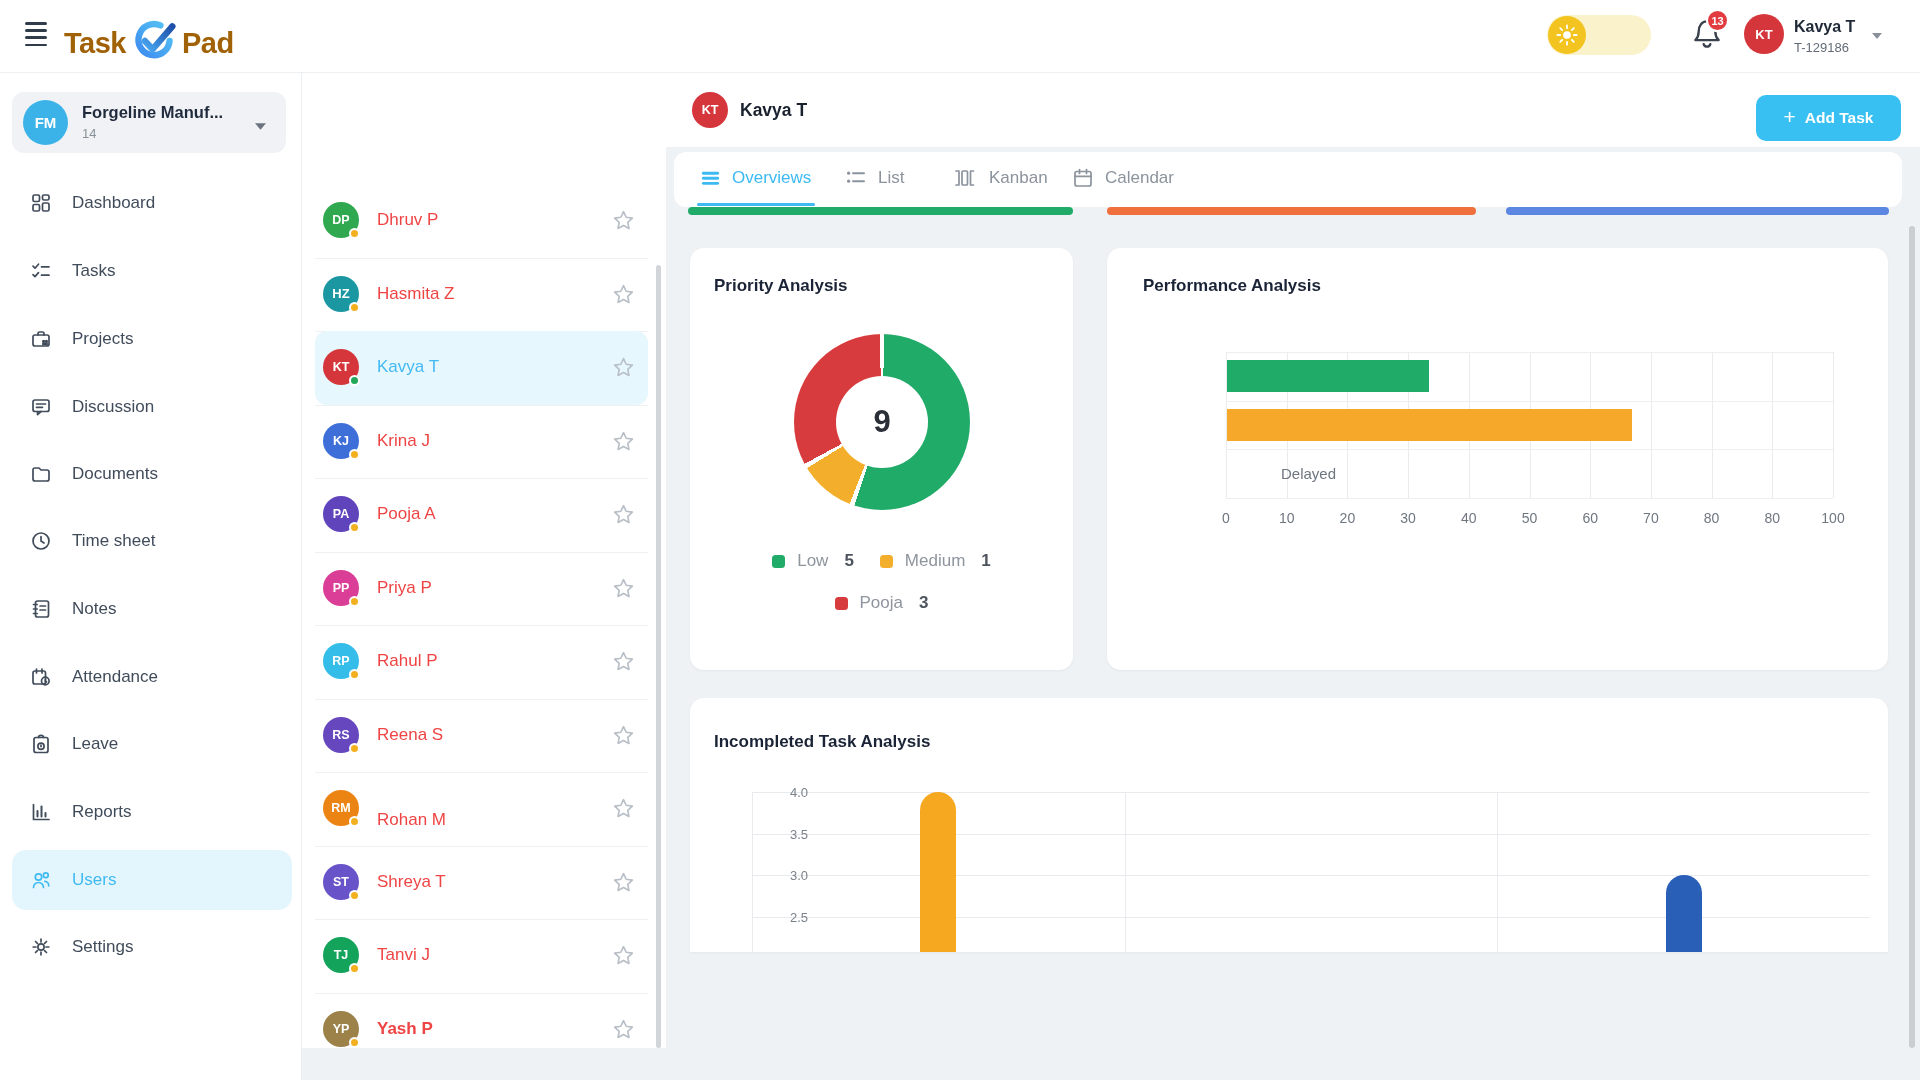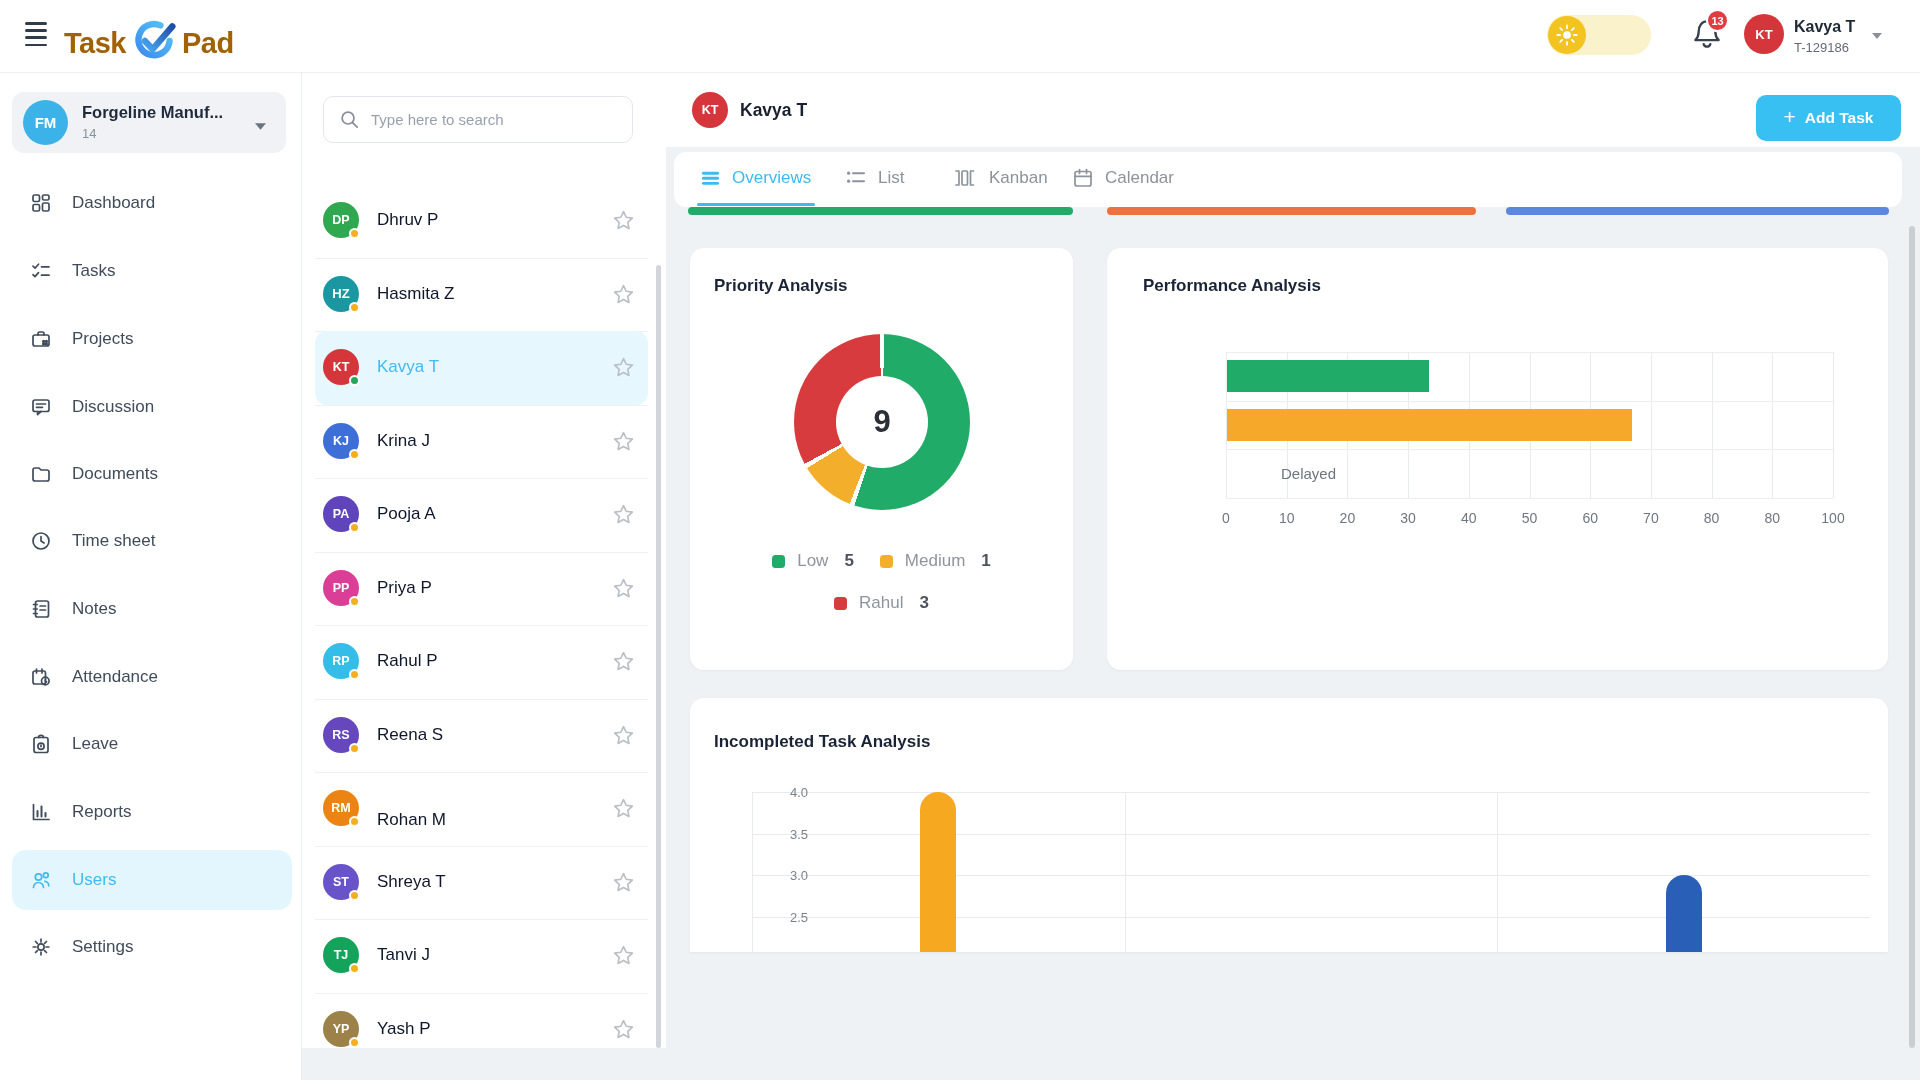--- a/index.html
+++ b/index.html
@@ -28,21 +28,21 @@
   .nav-active-box { left:12px; width:280px; height:60px; background:#E3F6FE; border-radius:14px; }
 
   
   .userpanel { left:302px; top:73px; width:364px; height:975px; background:#fff; z-index:10; }
   .searchbox { left:21px; top:23px; width:310px; height:47px; background:#fff; border:1.5px solid #E3E7EB; border-radius:10px; display:flex; align-items:center; }
   .searchbox input { border:none; outline:none; background:transparent; font-size:15px; color:#3A4350; width:240px; font-family:"Liberation Sans",sans-serif; }
   .searchbox input::placeholder { color:#99A1AB; }
   .u-row { left:13px; width:333px; height:73.5px; cursor:pointer; }
   .u-sep { left:13px; width:333px; height:1px; background:#EEF0F2; }
   .u-sel { background:#E7F7FE; border-radius:12px; }
-  .u-name { font-size:17px; font-weight:500; color:#0f172a; }
+  .u-name { font-size:17px; font-weight:500; color:#ef4444; }
   .u-dot { width:11px; height:11px; border-radius:50%; border:2px solid #fff; }
   .scroll-thumb { background:#D2D6DB; border-radius:3px; }
 
   
   .main-header { left:666px; top:73px; width:1254px; height:74px; background:#fff; }
   .main-title { font-size:17.5px; font-weight:600; color:#19212F; }
   .add-task { left:1090px; top:22px; width:145px; height:46px; background:#39C0F2; border-radius:10px; border:none; color:#fff; font-size:15.5px; font-weight:700; display:flex; align-items:center; justify-content:center; gap:9px; cursor:pointer; font-family:"Liberation Sans",sans-serif; }
   .add-task .plus { font-size:21px; font-weight:400; margin-top:-2px; }
   .tabsbar { left:674px; top:152px; width:1228px; height:55px; background:#fff; border-radius:12px; }
   .tab { position:absolute; top:0; height:52px; display:flex; align-items:center; gap:11px; font-size:17px; color:#8B939D; cursor:pointer; }
@@ -287,29 +287,20 @@
               <circle cx="11" cy="11" r="3.1"></circle>
               <path d="M11 3.2 V6 M11 16 V18.8 M3.2 11 H6 M16 11 H18.8 M5.5 5.5 L7.4 7.4 M14.6 14.6 L16.5 16.5 M16.5 5.5 L14.6 7.4 M7.4 14.6 L5.5 16.5"></path>
             </svg>
           </span>
       <span class="nlb">Settings</span>
         </div>
       </div>
   </div>
 
   <div class="abs userpanel">
-    <div class="abs searchbox">
-      <span style="margin-left:15px;display:flex;">
-        <svg width="21" height="21" viewBox="0 0 22 22">
-            <circle cx="9.5" cy="9.5" r="6.2" stroke="#868E99" stroke-width="1.8" fill="none"></circle>
-            <line x1="14.2" y1="14.2" x2="19" y2="19" stroke="#868E99" stroke-width="1.8" stroke-linecap="round"></line>
-          </svg>
-      </span>
-      <input style="margin-left: 11px;" placeholder="Type here to search">
-    </div>
     <div id="user-list">
         <div class="abs u-row " style="top:111px">
       <div class="abs avatar" style="left:8px;top:18px;width:36px;height:36px;background:#2FA84F;font-size:12.5px;">DP</div>
       <div class="abs u-dot" style="left:34px;top:44px;background:#F2B01E;"></div>
       <div class="abs u-name" style="left:62px;top:26px;">Dhruv P</div>
       <div class="abs" style="left:297px;top:25px;"><svg width="23" height="23" viewBox="0 0 22 22" fill="none">
               <path d="M11 2.6 l2.55 5.3 5.9 .8 -4.35 4.05 1.1 5.8 -5.2 -2.85 -5.2 2.85 1.1 -5.8 L2.55 8.7 l5.9 -.8 z" stroke="#B9BFC7" stroke-width="1.6" stroke-linejoin="round"></path>
             </svg></div>
     </div>
         <div class="abs u-sep" style="top:184.5px"></div>
@@ -399,21 +390,21 @@
       <div class="abs u-dot" style="left:34px;top:44px;background:#F2B01E;"></div>
       <div class="abs u-name" style="left:62px;top:26px;">Tanvi J</div>
       <div class="abs" style="left:297px;top:25px;"><svg width="23" height="23" viewBox="0 0 22 22" fill="none">
               <path d="M11 2.6 l2.55 5.3 5.9 .8 -4.35 4.05 1.1 5.8 -5.2 -2.85 -5.2 2.85 1.1 -5.8 L2.55 8.7 l5.9 -.8 z" stroke="#B9BFC7" stroke-width="1.6" stroke-linejoin="round"></path>
             </svg></div>
     </div>
         <div class="abs u-sep" style="top:919.5px"></div>
         <div class="abs u-row " style="top:919.5px">
       <div class="abs avatar" style="left:8px;top:18px;width:36px;height:36px;background:#9C8149;font-size:12.5px;">YP</div>
       <div class="abs u-dot" style="left:34px;top:44px;background:#F2B01E;"></div>
-      <div class="abs u-name" style="left:62px;top:26px;">Yash P</div>
+      <div class="abs u-name" style="left:62px;top:26px;font-weight:bold;">Yash P</div>
       <div class="abs" style="left:297px;top:25px;"><svg width="23" height="23" viewBox="0 0 22 22" fill="none">
               <path d="M11 2.6 l2.55 5.3 5.9 .8 -4.35 4.05 1.1 5.8 -5.2 -2.85 -5.2 2.85 1.1 -5.8 L2.55 8.7 l5.9 -.8 z" stroke="#B9BFC7" stroke-width="1.6" stroke-linejoin="round"></path>
             </svg></div>
     </div>
       </div>
     <div class="abs scroll-thumb" style="left:354px;top:192px;width:5px;height:783px;"></div>
   </div>
 
   <div class="abs main-header">
     <div class="abs avatar" style="left:26px;top:19px;width:36px;height:36px;background:#D5363B;font-size:12.5px;">KT</div>
@@ -486,21 +477,21 @@
       <span class="chip" style="background:#21AB68;"></span>
       <span class="leg-label">Low</span>
       <span class="leg-val">5</span>
       <span style="width:2px;"></span>
       <span class="chip" style="background:#F3AF2C;"></span>
       <span class="leg-label">Medium</span>
       <span class="leg-val">1</span>
     </div>
     <div class="abs legend-row" style="left:0;top:345px;width:383px;">
       <span class="chip" style="background:#D83B3D;"></span>
-      <span class="leg-label">Rahul</span>
+      <span class="leg-label">Pooja</span>
       <span class="leg-val">3</span>
     </div>
   </div>
 
   <div class="abs card" style="left:1107px;top:248px;width:781px;height:422px;">
     <div class="abs card-title" style="left:36px;top:28px;">Performance Analysis</div>
     <div class="abs perf-plot" id="perf-plot">
         <div class="gridv" style="left:0.0px"></div>
         <div class="gridv" style="left:60.7px"></div>
         <div class="gridv" style="left:121.4px"></div>

